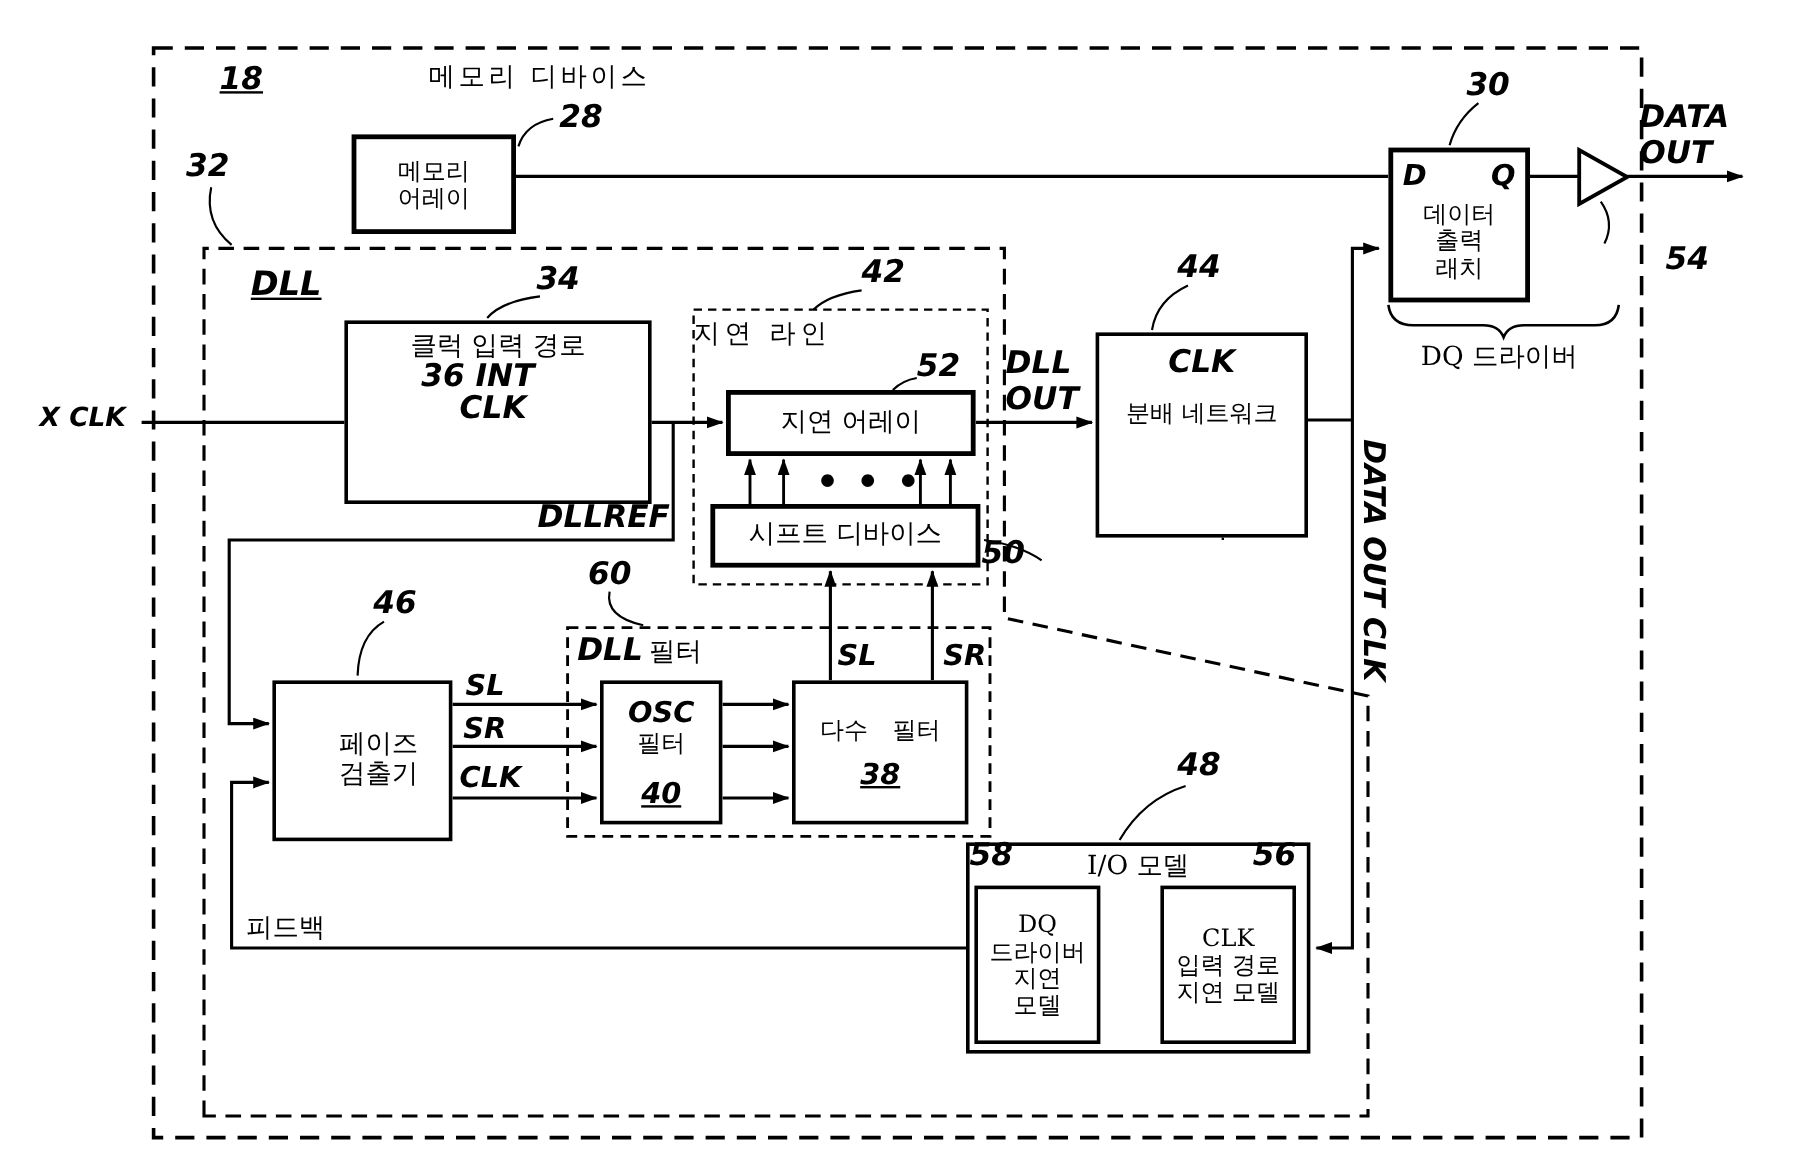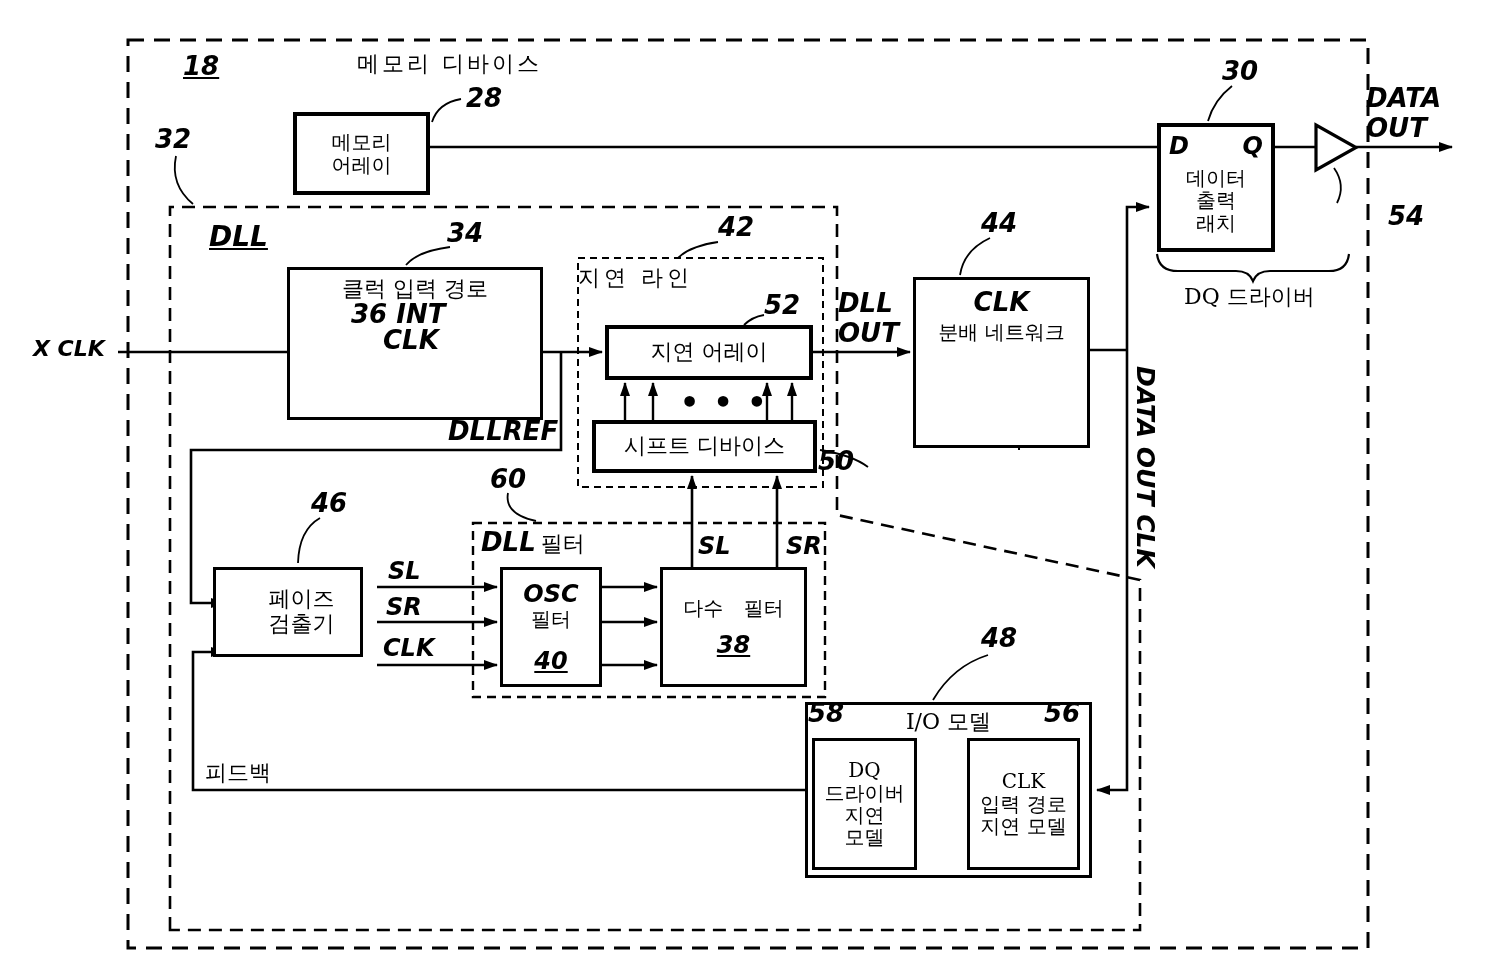--- a/index.html
+++ b/index.html
@@ -117,32 +117,32 @@
   <div class="box bthick" style="left:605px;top:325px;width:208px;height:55px;">
     <div class="kr22">지연 어레이</div>
   </div>
 
   <div class="box bthick" style="left:592px;top:420px;width:225px;height:53px;">
     <div class="kr22">시프트 디바이스</div>
   </div>
 
   <div class="box" style="left:913px;top:277px;width:177px;height:171px;justify-content:flex-start;padding-top:8px;">
     <div class="sig">CLK</div>
-    <div class="kr" style="margin-top:3px;">분배 네트워크</div>
+    <div class="kr" style="margin-top:15px;">분배 네트워크</div>
   </div>
 
   <div class="box bthick" style="left:1157px;top:123px;width:118px;height:129px;justify-content:flex-start;padding-top:40px;">
     <div class="lbl sig sig24" style="left:8px;top:6px;">D</div>
     <div class="lbl sig sig24" style="right:8px;top:6px;">Q</div>
     <div class="kr">데이터</div>
     <div class="kr">출력</div>
     <div class="kr">래치</div>
   </div>
 
-  <div class="box" style="left:213px;top:567px;width:150px;height:90px;padding-left:27px;">
+  <div class="box" style="left:227px;top:567px;width:150px;height:134px;padding-left:27px;">
     <div class="kr22">페이즈</div>
     <div class="kr22">검출기</div>
   </div>
 
   <div class="box" style="left:500px;top:567px;width:102px;height:120px;">
     <div class="sig sig24">OSC</div>
     <div class="kr">필터</div>
     <div class="num num24 u" style="margin-top:19px;">40</div>
   </div>
 

